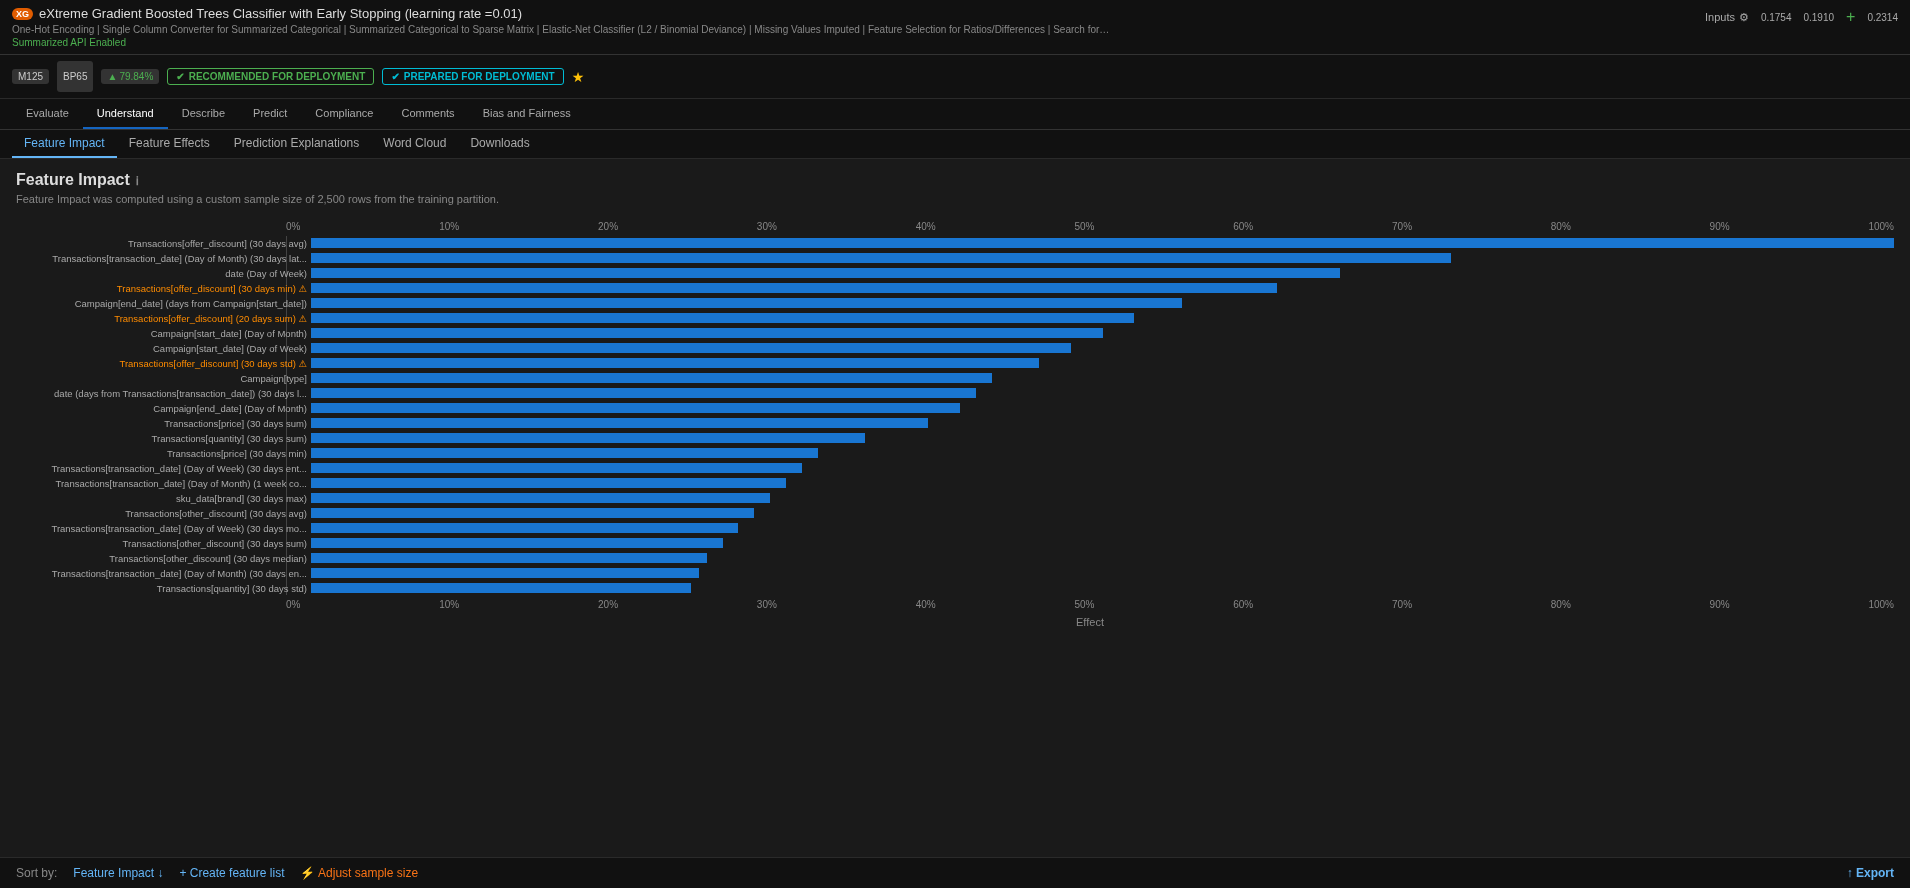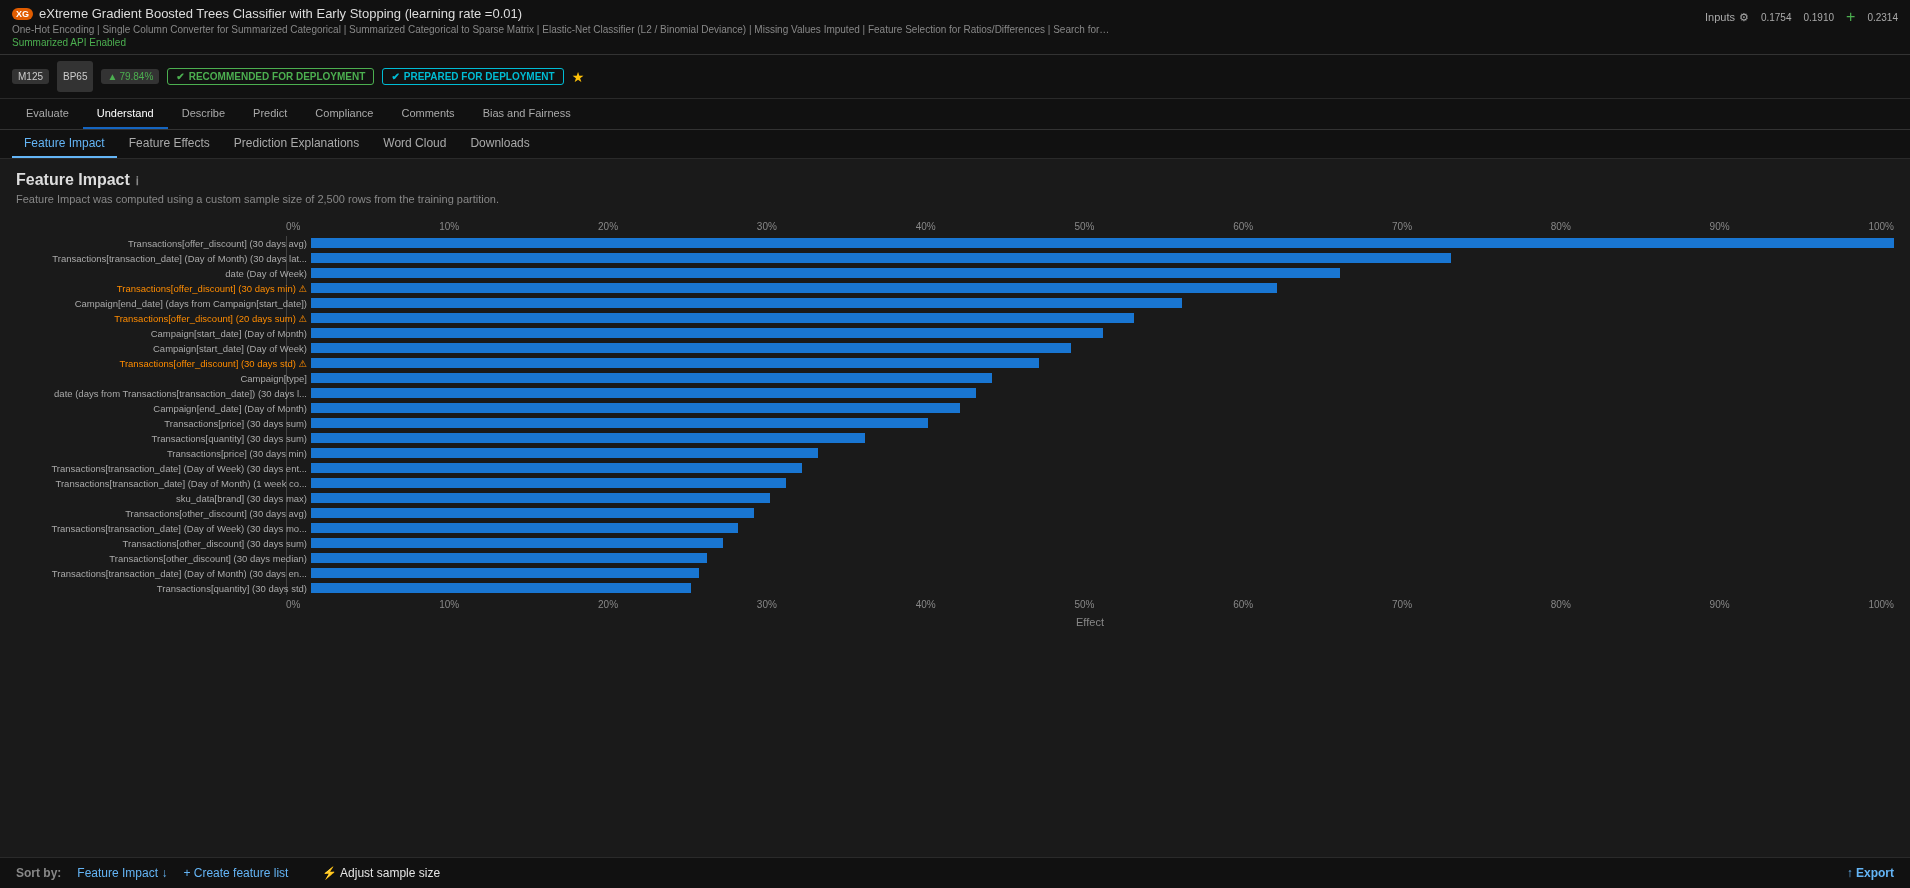--- a/index.html
+++ b/index.html
@@ -252,36 +252,34 @@
       width: 100%;
     }
     .footer-left {
       display: flex;
       align-items: center;
       gap: 16px;
       font-size: 12px;
     }
     .sort-label {
       color: #888;
-      font-weight: bold;
     }
     .sort-val {
       color: #64b5f6;
       cursor: pointer;
     }
     .footer-link {
       color: #64b5f6;
       cursor: pointer;
       display: flex;
       align-items: center;
       gap: 3px;
     }
     .footer-link.orange {
-      color: #e5e5e5;
-      margin-left: 18px;
+      color: #f97316;
     }
     .export-btn {
       color: #64b5f6;
       cursor: pointer;
       font-size: 12px;
       font-weight: bold;
     }
   </style>
 </head>
 <body>

